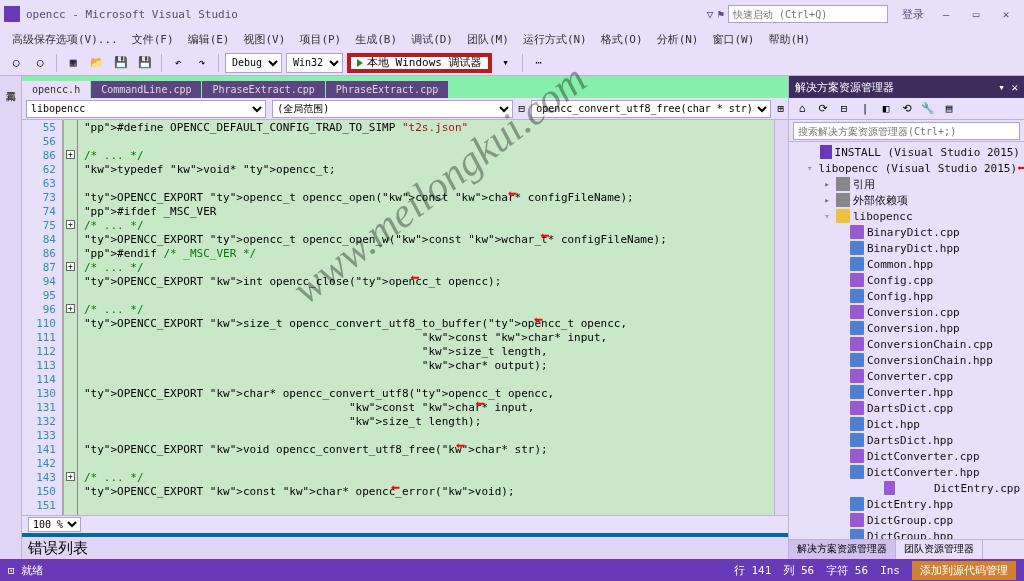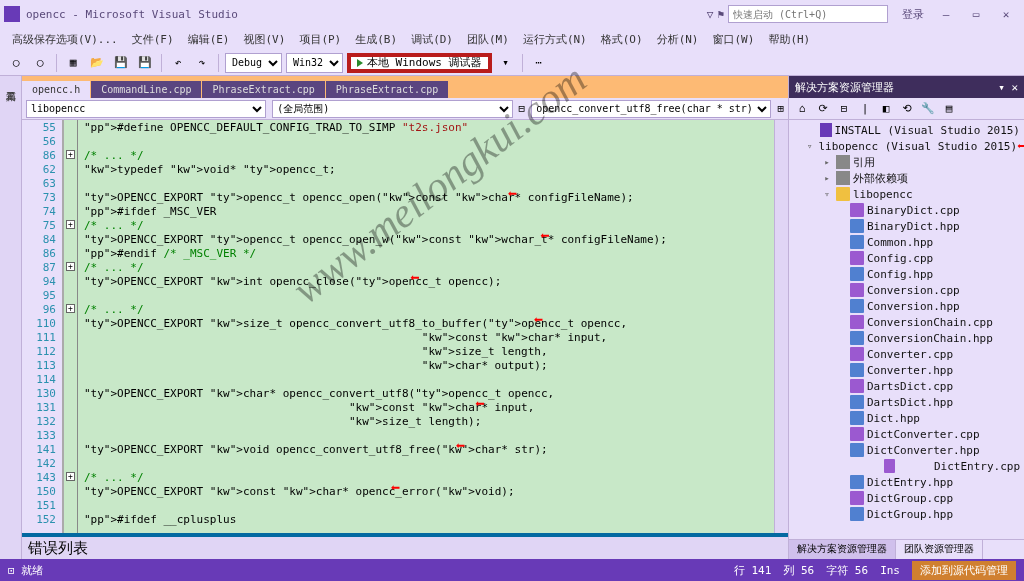--- a/index.html
+++ b/index.html
@@ -16,21 +16,21 @@
 .toolbar{height:26px;background:#e8dffa;display:flex;align-items:center;padding:0 6px;gap:4px;border-bottom:1px solid #c0b0d8}
 .toolbar .btn{width:20px;height:20px;display:flex;align-items:center;justify-content:center;cursor:pointer}
 .toolbar .sep{width:1px;height:18px;background:#c0b0d8;margin:0 2px}
 .toolbar select{height:20px;border:1px solid #b0a0d0;background:#fff;font-size:10px;padding:0 2px}
 .toolbar .playbtn{display:flex;align-items:center;gap:4px;padding:0 6px;height:20px;border:4px solid #b91c1c;background:#fff;cursor:pointer}
 .toolbar .play-tri{width:0;height:0;border-left:6px solid #2a8a2a;border-top:4px solid transparent;border-bottom:4px solid transparent}
 .main{display:flex;height:483px}
 .left-strip{width:22px;background:#e0d5f5;border-right:1px solid #c0b0d8;display:flex;flex-direction:column;align-items:center;padding-top:4px;gap:4px}
 .left-strip div{writing-mode:vertical-rl;font-size:10px;color:#333;padding:4px 0;cursor:pointer}
 .editor-area{flex:1;display:flex;flex-direction:column;background:#fff}
-.tabs{height:22px;background:#fdba74;display:flex;align-items:flex-end}
+.tabs{height:22px;background:#86efac;display:flex;align-items:flex-end}
 .tab{padding:3px 10px;background:#5a4580;color:#ddd;margin-right:1px;cursor:pointer;font-size:10px;display:flex;align-items:center;gap:6px}
 .tab.active{background:#e8dffa;color:#333}
 .subbar{height:22px;background:#e8dffa;display:flex;align-items:center;border-bottom:1px solid #c0b0d8;padding:0 4px;gap:6px}
 .subbar select{height:18px;border:1px solid #b0a0d0;background:#fff;font-size:10px;flex:1}
 .code{flex:1;display:flex;overflow:hidden;background:#c8e8c8;position:relative}
 .gutter{width:42px;background:#e8dffa;color:#2b91af;text-align:right;padding:1px 6px 0 0;line-height:14px;font-family:Consolas,monospace;font-size:11px;border-right:2px solid #aaa}
 .fold{width:14px;background:#c8e8c8;border-right:1px solid #888;position:relative}
 .fold .box{position:absolute;left:2px;width:9px;height:9px;border:1px solid #666;background:#fff;font-size:8px;line-height:7px;text-align:center;cursor:pointer}
 .src{flex:1;padding:1px 4px 0 6px;line-height:14px;font-family:Consolas,monospace;font-size:11px;color:#000;white-space:pre;position:relative}
 .src .l{display:block;height:14px}.str{color:#a31515}.cm{color:#008000}
@@ -175,38 +175,42 @@
       <div class="fold" id="fold">
           <div class="box" style="top: 30px;">+</div>
           <div class="box" style="top: 100px;">+</div>
           <div class="box" style="top: 142px;">+</div>
           <div class="box" style="top: 184px;">+</div>
           <div class="box" style="top: 352px;">+</div>
         </div>
       <div class="src" id="src"><span class="l"><span class="&lt;span">"pp"</span>&gt;#define OPENCC_DEFAULT_CONFIG_TRAD_TO_SIMP <span class="str">"t2s.json"</span></span><span class="l"></span><span class="l"><span class="cm">/* ... */</span></span><span class="l"><span class="&lt;span">"kw"</span>&gt;typedef <span class="&lt;span">"kw"</span>&gt;void* <span class="&lt;span">"ty"</span>&gt;opencc_t;</span><span class="l"></span><span class="arrow" style="left: 429.5px; top: 67px;">⬅</span><span class="l"><span class="&lt;span">"ty"</span>&gt;OPENCC_EXPORT <span class="&lt;span">"ty"</span>&gt;opencc_t opencc_open(<span class="&lt;span">"kw"</span>&gt;const <span class="&lt;span">"kw"</span>&gt;char* configFileName);</span><span class="l"><span class="&lt;span">"pp"</span>&gt;#ifdef _MSC_VER</span><span class="l"><span class="cm">/* ... */</span></span><span class="arrow" style="left: 462px; top: 109px;">⬅</span><span class="l"><span class="&lt;span">"ty"</span>&gt;OPENCC_EXPORT <span class="&lt;span">"ty"</span>&gt;opencc_t opencc_open_w(<span class="&lt;span">"kw"</span>&gt;const <span class="&lt;span">"kw"</span>&gt;wchar_t* configFileName);</span><span class="l"><span class="&lt;span">"pp"</span>&gt;#endif <span class="cm">/* _MSC_VER */</span></span><span class="l"><span class="cm">/* ... */</span></span><span class="arrow" style="left: 332px; top: 151px;">⬅</span><span class="l"><span class="&lt;span">"ty"</span>&gt;OPENCC_EXPORT <span class="&lt;span">"kw"</span>&gt;int opencc_close(<span class="&lt;span">"ty"</span>&gt;opencc_t opencc);</span><span class="l"></span><span class="l"><span class="cm">/* ... */</span></span><span class="arrow" style="left: 455.5px; top: 193px;">⬅</span><span class="l"><span class="&lt;span">"ty"</span>&gt;OPENCC_EXPORT <span class="&lt;span">"kw"</span>&gt;size_t opencc_convert_utf8_to_buffer(<span class="&lt;span">"ty"</span>&gt;opencc_t opencc,</span><span class="l">                                                   <span class="&lt;span">"kw"</span>&gt;const <span class="&lt;span">"kw"</span>&gt;char* input,</span><span class="l">                                                   <span class="&lt;span">"kw"</span>&gt;size_t length,</span><span class="l">                                                   <span class="&lt;span">"kw"</span>&gt;char* output);</span><span class="l"></span><span class="l"><span class="&lt;span">"ty"</span>&gt;OPENCC_EXPORT <span class="&lt;span">"kw"</span>&gt;char* opencc_convert_utf8(<span class="&lt;span">"ty"</span>&gt;opencc_t opencc,</span><span class="arrow" style="left: 397px; top: 277px;">⬅</span><span class="l">                                        <span class="&lt;span">"kw"</span>&gt;const <span class="&lt;span">"kw"</span>&gt;char* input,</span><span class="l">                                        <span class="&lt;span">"kw"</span>&gt;size_t length);</span><span class="l"></span><span class="arrow" style="left: 377.5px; top: 319px;">⬅</span><span class="l"><span class="&lt;span">"ty"</span>&gt;OPENCC_EXPORT <span class="&lt;span">"kw"</span>&gt;void opencc_convert_utf8_free(<span class="&lt;span">"kw"</span>&gt;char* str);</span><span class="l"></span><span class="l"><span class="cm">/* ... */</span></span><span class="arrow" style="left: 312.5px; top: 361px;">⬅</span><span class="l"><span class="&lt;span">"ty"</span>&gt;OPENCC_EXPORT <span class="&lt;span">"kw"</span>&gt;const <span class="&lt;span">"kw"</span>&gt;char* opencc_error(<span class="&lt;span">"kw"</span>&gt;void);</span><span class="l"></span><span class="l"><span class="&lt;span">"pp"</span>&gt;#ifdef __cplusplus</span></div>
       <div class="scrollmap"></div>
     </div>
+    <div class="zoom">
+      <select><option>100 %</option></select>
+    </div>
     <div class="errlist">错误列表</div>
   </div>
 
   <div class="right">
     <div class="right-title">
       <span>解决方案资源管理器</span>
       <span><span>▾</span> <span>✕</span></span>
     </div>
     <div class="right-tools">
       <span>⌂</span>
       <span>⟳</span>
       <span>⊟</span>
       <span>|</span>
       <span>◧</span>
       <span>⟲</span>
       <span>🔧</span>
       <span>▤</span>
     </div>
+    <div class="right-search"><input placeholder="搜索解决方案资源管理器(Ctrl+;)" style=""></div>
     <div class="tree" id="tree">
         <div class="tree-row" style="padding-left: 18px;">
           <span class="exp"></span>
           <span class="ico ico-sln"></span>
           <span>INSTALL (Visual Studio 2015)</span>
         </div>
         <div class="tree-row" style="padding-left: 18px;">
           <span class="exp">▿</span>
           <span class="ico ico-proj"></span>
           <span>libopencc (Visual Studio 2015)</span>
@@ -283,26 +287,26 @@
           <span>Converter.hpp</span>
         </div>
         <div class="tree-row" style="padding-left: 46px;">
           <span class="exp"></span>
           <span class="ico ico-cpp"></span>
           <span>DartsDict.cpp</span>
         </div>
         <div class="tree-row" style="padding-left: 46px;">
           <span class="exp"></span>
           <span class="ico ico-hpp"></span>
+          <span>Dict.hpp</span>
+        </div>
+        <div class="tree-row" style="padding-left: 46px;">
+          <span class="exp"></span>
+          <span class="ico ico-hpp"></span>
           <span>DartsDict.hpp</span>
-        </div>
-        <div class="tree-row" style="padding-left: 46px;">
-          <span class="exp"></span>
-          <span class="ico ico-hpp"></span>
-          <span>Dict.hpp</span>
         </div>
         <div class="tree-row" style="padding-left: 46px;">
           <span class="exp"></span>
           <span class="ico ico-cpp"></span>
           <span>DictConverter.cpp</span>
         </div>
         <div class="tree-row" style="padding-left: 46px;">
           <span class="exp"></span>
           <span class="ico ico-hpp"></span>
           <span>DictConverter.hpp</span>

